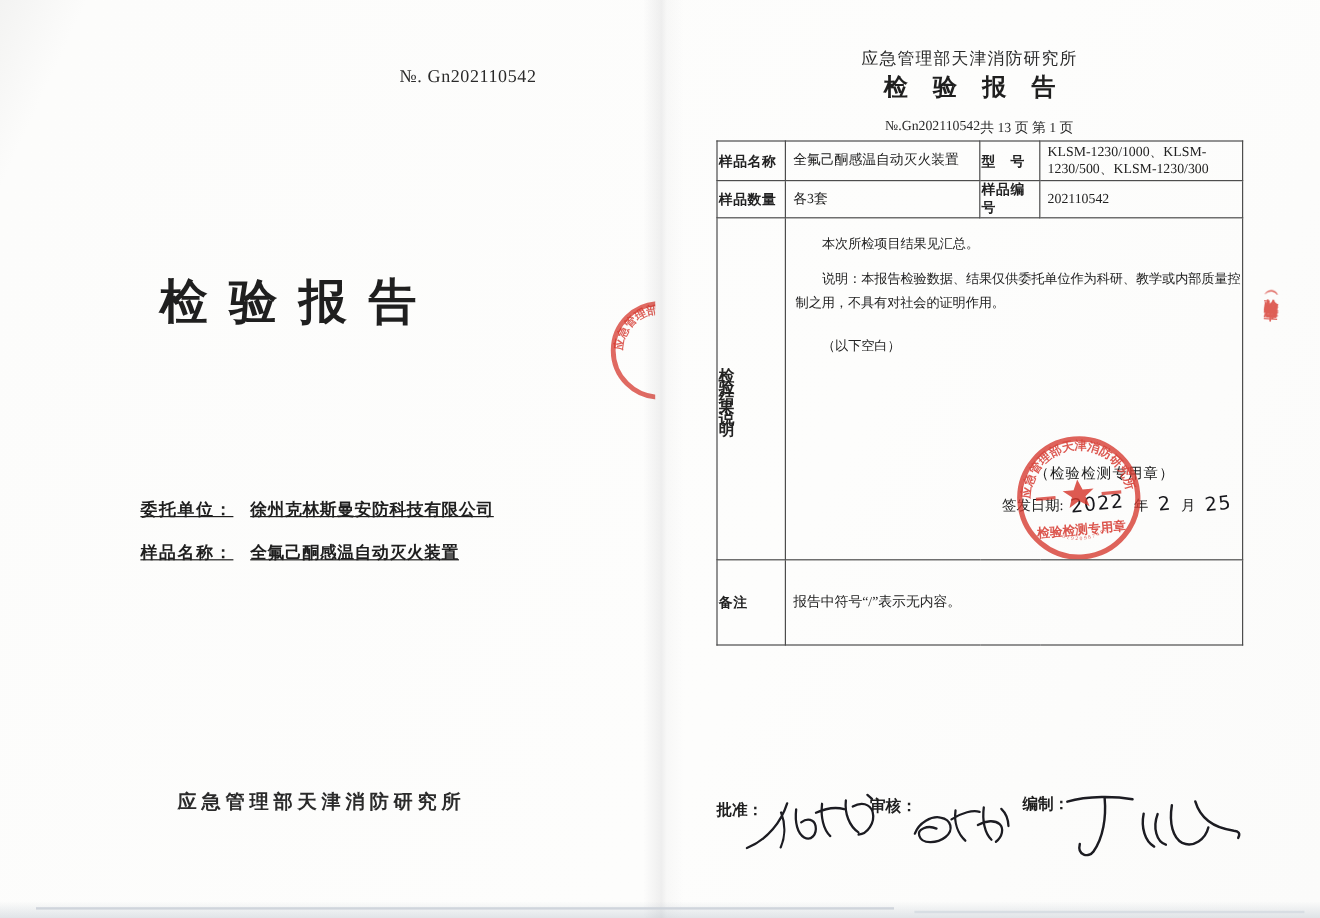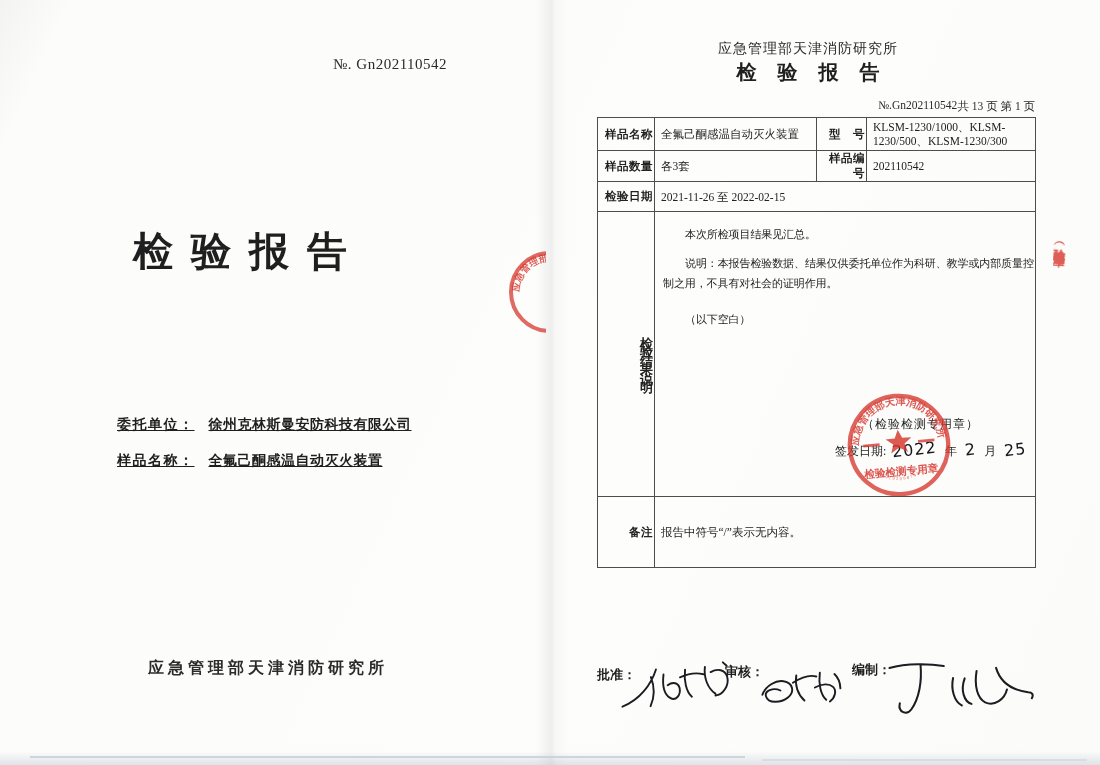--- a/index.html
+++ b/index.html
@@ -32,28 +32,28 @@
   .edge-stamp{left:1053px;top:238px;width:47px;height:116px;overflow:hidden;}
   .edge-text{writing-mode:vertical-rl;text-orientation:upright;font-size:12px;line-height:14px;
      color:#d6382f;opacity:.8;letter-spacing:1px;filter:blur(.4px);transform:rotate(3deg);
      font-weight:bold;font-family:"Liberation Sans",sans-serif;}
 
   
   .rp-org{left:556px;top:40px;width:504px;text-align:center;font-size:14px;
           letter-spacing:1px;color:#2a2a2a;}
   .rp-title{left:556px;top:59px;width:504px;text-align:center;font-size:20px;font-weight:bold;
             letter-spacing:21px;text-indent:21px;color:#1f1f1f;}
-  .rp-meta{left:597px;top:99px;width:438px;display:flex;justify-content:flex-end;
+  .rp-meta{left:597px;top:99px;width:438px;display:flex;justify-content:center;
            font-size:11.5px;color:#2a2a2a;}
 
   
   .rp-table{left:597px;top:117px;}
   table{border-collapse:collapse;table-layout:fixed;width:438px;}
   td{border:1px solid #4d4d4d;font-size:11.5px;color:#222;overflow:hidden;}
-  td.lbl{text-align:right;font-weight:bold;letter-spacing:.5px;padding:0 1px;margin-left:34px;}
+  td.lbl{text-align:left;font-weight:bold;letter-spacing:.5px;padding:0 1px;margin-left:34px;}
   td.val{padding:2px 3px 2px 6px;line-height:14px;}
   td.company{font-size:11px;letter-spacing:-.2px;}
   .c1{width:57px;} .c2{width:162px;} .c3{width:50px;} .c4{width:169px;}
   .h33{height:33px;} .h30{height:30px;} .h31{height:31px;}
   .result-row{height:285px;} .remark-row{height:71px;}
   .vert-cell{vertical-align:middle;text-align:center;}
   .vert{writing-mode:vertical-rl;text-orientation:upright;display:inline-block;
         font-size:13px;font-weight:bold;letter-spacing:9px;line-height:1;}
   .result-cell{position:relative;vertical-align:top;padding:0 16px 0 8px;}
   .rp-p{margin:0;font-size:11px;letter-spacing:-.1px;line-height:18px;white-space:nowrap;}
@@ -124,24 +124,20 @@
         <td class="val">全氟己酮感温自动灭火装置</td>
         <td class="lbl">型　号</td>
         <td class="val">KLSM-1230/1000、KLSM-1230/500、KLSM-1230/300</td>
       </tr>
       <tr class="h31">
         <td class="lbl">样品数量</td>
         <td class="val">各3套</td>
         <td class="lbl">样品编号</td>
         <td class="val">202110542</td>
       </tr>
-      <tr class="h30">
-        <td class="lbl">检验日期</td>
-        <td class="val" colspan="3">2021-11-26 至 2022-02-15</td>
-      </tr>
       <tr class="result-row">
         <td class="lbl vert-cell">
           <div class="vert">检验结果说明</div>
         </td>
         <td class="result-cell" colspan="3">
           <p class="rp-p rp1">本次所检项目结果见汇总。</p>
           <p class="rp-p rp2"><span>说明：本报告检验数据、结果仅供委托单位作为科研、教学或内部质量控</span><br><span>制之用，不具有对社会的证明作用。</span></p>
           <p class="rp-p rp3">（以下空白）</p>
 
           <div class="stamp-note">（检验检测专用章）</div>

